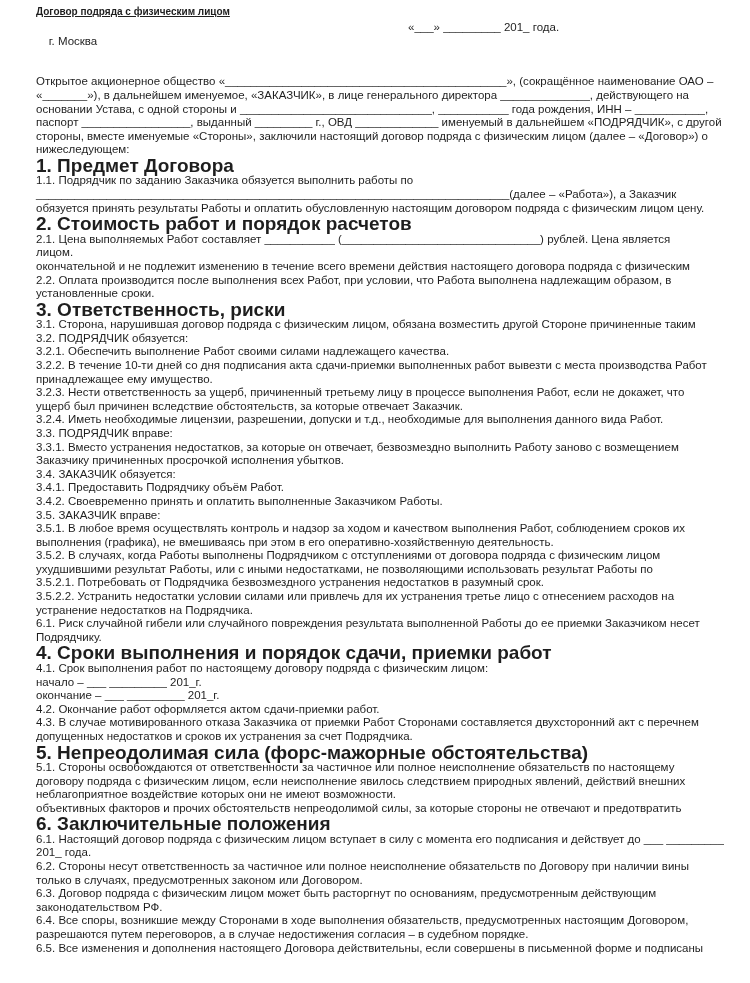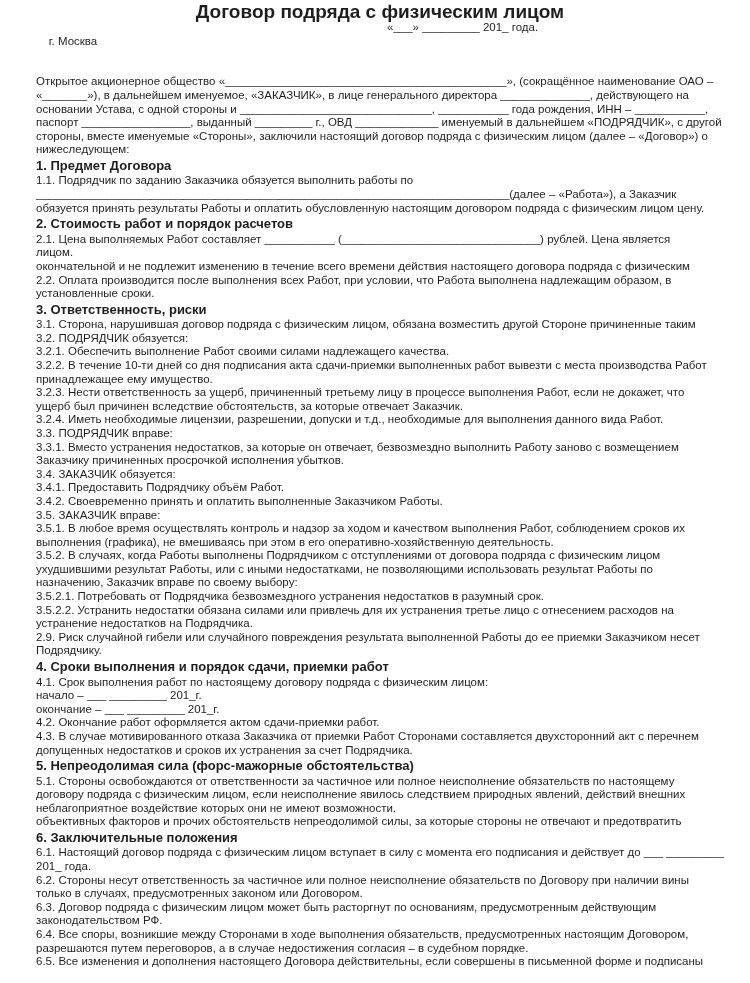--- a/index.html
+++ b/index.html
@@ -6,36 +6,36 @@
   body {
     width: 750px;
     height: 983px;
     background: #ffffff;
     color: #1e1e1e;
     font-family: "Liberation Sans", sans-serif;
     overflow: hidden;
   }
   .page { padding: 3px 26px 0 36px; }
   .doc-title {
-    text-align: center;
     font-weight: bold;
-    font-size: 19px;
+    font-size: 10px;
     line-height: 18px;
     white-space: pre-wrap;
+    text-decoration: underline;
   }
   .header-row { position: relative; }
-  .date-blank { position: absolute; left: 351px; top: 0; white-space: pre; }
+  .date-blank { position: absolute; left: 372px; top: 0; white-space: pre; }
   .doc-line {
     font-size: 11.5px;
     line-height: 13.6px;
     white-space: pre-wrap;
     word-break: break-word;
   }
   .sec-heading {
-    font-size: 13px;
+    font-size: 19px;
     font-weight: bold;
     line-height: 17.5px;
     white-space: pre-wrap;
   }
 </style>
 </head>
 <body>
 
 <div class="page">
   <div class="doc-title">Договор подряда с физическим лицом</div>
@@ -83,25 +83,24 @@
         <div class="doc-line">3.3.1. Вместо устранения недостатков, за которые он отвечает, безвозмездно выполнить Работу заново с возмещением</div>
         <div class="doc-line">Заказчику причиненных просрочкой исполнения убытков.</div>
         <div class="doc-line">3.4. ЗАКАЗЧИК обязуется:</div>
         <div class="doc-line">3.4.1. Предоставить Подрядчику объём Работ.</div>
         <div class="doc-line">3.4.2. Своевременно принять и оплатить выполненные Заказчиком Работы.</div>
         <div class="doc-line">3.5. ЗАКАЗЧИК вправе:</div>
         <div class="doc-line">3.5.1. В любое время осуществлять контроль и надзор за ходом и качеством выполнения Работ, соблюдением сроков их</div>
         <div class="doc-line">выполнения (графика), не вмешиваясь при этом в его оперативно-хозяйственную деятельность.</div>
         <div class="doc-line">3.5.2. В случаях, когда Работы выполнены Подрядчиком с отступлениями от договора подряда с физическим лицом</div>
         <div class="doc-line">ухудшившими результат Работы, или с иными недостатками, не позволяющими использовать результат Работы по</div>
-        <div class="doc-line">назначению, Заказчик вправе по своему выбору:</div>
         <div class="doc-line">3.5.2.1. Потребовать от Подрядчика безвозмездного устранения недостатков в разумный срок.</div>
-        <div class="doc-line">3.5.2.2. Устранить недостатки обязана силами или привлечь для их устранения третье лицо с отнесением расходов на</div>
+        <div class="doc-line">3.5.2.2. Устранить недостатки условии силами или привлечь для их устранения третье лицо с отнесением расходов на</div>
         <div class="doc-line">устранение недостатков на Подрядчика.</div>
-        <div class="doc-line">2.9. Риск случайной гибели или случайного повреждения результата выполненной Работы до ее приемки Заказчиком несет</div>
+        <div class="doc-line">6.1. Риск случайной гибели или случайного повреждения результата выполненной Работы до ее приемки Заказчиком несет</div>
         <div class="doc-line">Подрядчику.</div>
       </div>
       <div>
         <div class="sec-heading">4. Сроки выполнения и порядок сдачи, приемки работ</div>
         <div class="doc-line">4.1. Срок выполнения работ по настоящему договору подряда с физическим лицом:</div>
         <div class="doc-line">начало – ___ _________ 201_г.</div>
         <div class="doc-line">окончание – ___ _________ 201_г.</div>
         <div class="doc-line">4.2. Окончание работ оформляется актом сдачи-приемки работ.</div>
         <div class="doc-line">4.3. В случае мотивированного отказа Заказчика от приемки Работ Сторонами составляется двухсторонний акт с перечнем</div>
         <div class="doc-line">допущенных недостатков и сроков их устранения за счет Подрядчика.</div>

